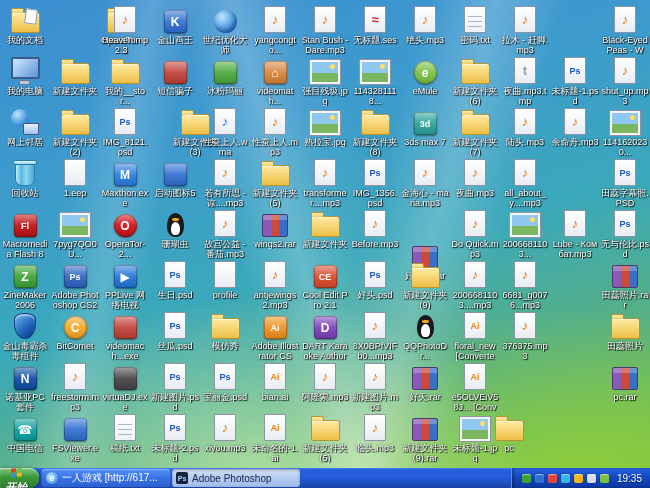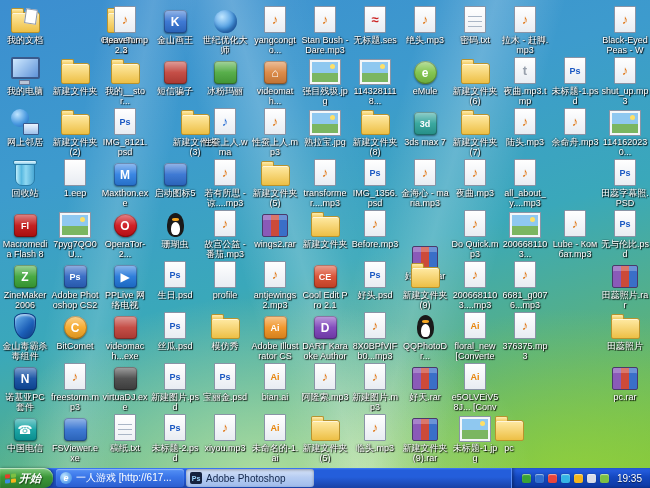--- a/index.html
+++ b/index.html
@@ -67,21 +67,21 @@
   .s-sq{display:inline-flex;align-items:center;justify-content:center;width:23px;height:23px;
     border-radius:4px;color:#fff;font-weight:bold;
     background-image:linear-gradient(rgba(255,255,255,.5),rgba(255,255,255,.08) 50%,rgba(0,0,0,.12));
     box-shadow:0 1px 2px rgba(0,0,0,.45), inset 0 0 0 1px rgba(0,0,0,.25);}
   .s-sq.circle{border-radius:50%;}
   
   .taskbar{position:absolute;left:0;right:0;bottom:0;height:20px;display:flex;align-items:stretch;
     background:linear-gradient(#3f7cf6 0%,#245edb 10%,#245edb 45%,#1941a5 100%);color:#fff;font-size:10px;}
   .start-button{display:flex;align-items:center;gap:3px;padding:0 12px 0 5px;cursor:pointer;
     background:linear-gradient(#7fcb7f,#3c9838 45%,#2d7d2d);border-radius:0 9px 9px 0;
-    box-shadow:inset 0 1px 1px rgba(255,255,255,.55), 1px 0 3px rgba(0,0,0,.45);}
+    box-shadow:inset 0 1px 1px rgba(255,255,255,.55), 1px 0 3px rgba(0,0,0,.45);flex-direction:column;}
   .start-label{font-weight:bold;font-style:italic;font-size:11px;text-shadow:1px 1px 1px rgba(0,0,0,.5);}
   .winflag{display:inline-grid;grid-template-columns:5px 5px;grid-auto-rows:4px;gap:1px;transform:skewY(-6deg);}
   .winflag i{display:block;border-radius:1px;}
   .winflag .f1{background:#e43e2b}.winflag .f2{background:#7cc043}
   .winflag .f3{background:#3b8de0}.winflag .f4{background:#f5b51c}
   .task-buttons{flex:1;display:flex;gap:2px;padding:1px 3px;min-width:0;}
   .task-btn{display:flex;align-items:center;gap:4px;width:120px;padding:0 4px;cursor:pointer;
     background:linear-gradient(#5591f5,#3a75e8 45%,#2c5fd0);border-radius:3px;
     box-shadow:inset 0 1px 1px rgba(255,255,255,.35);overflow:hidden;white-space:nowrap;}
   .task-btn.active{background:linear-gradient(#d8e4f8,#b7cdf2 45%,#9fbcec);color:#12264a;

